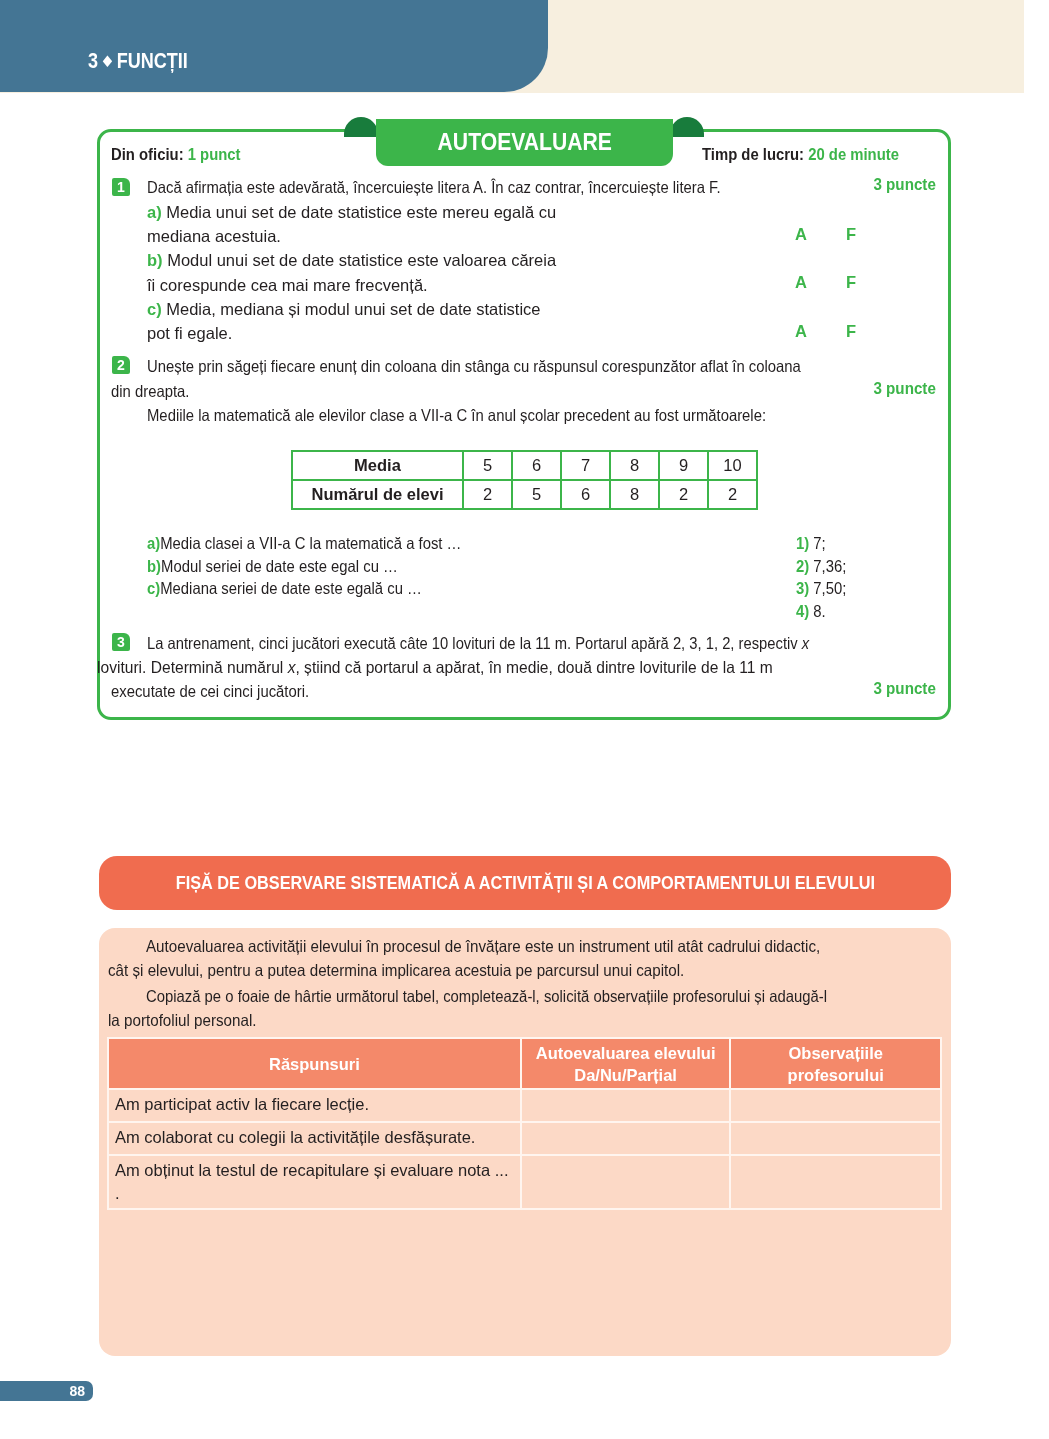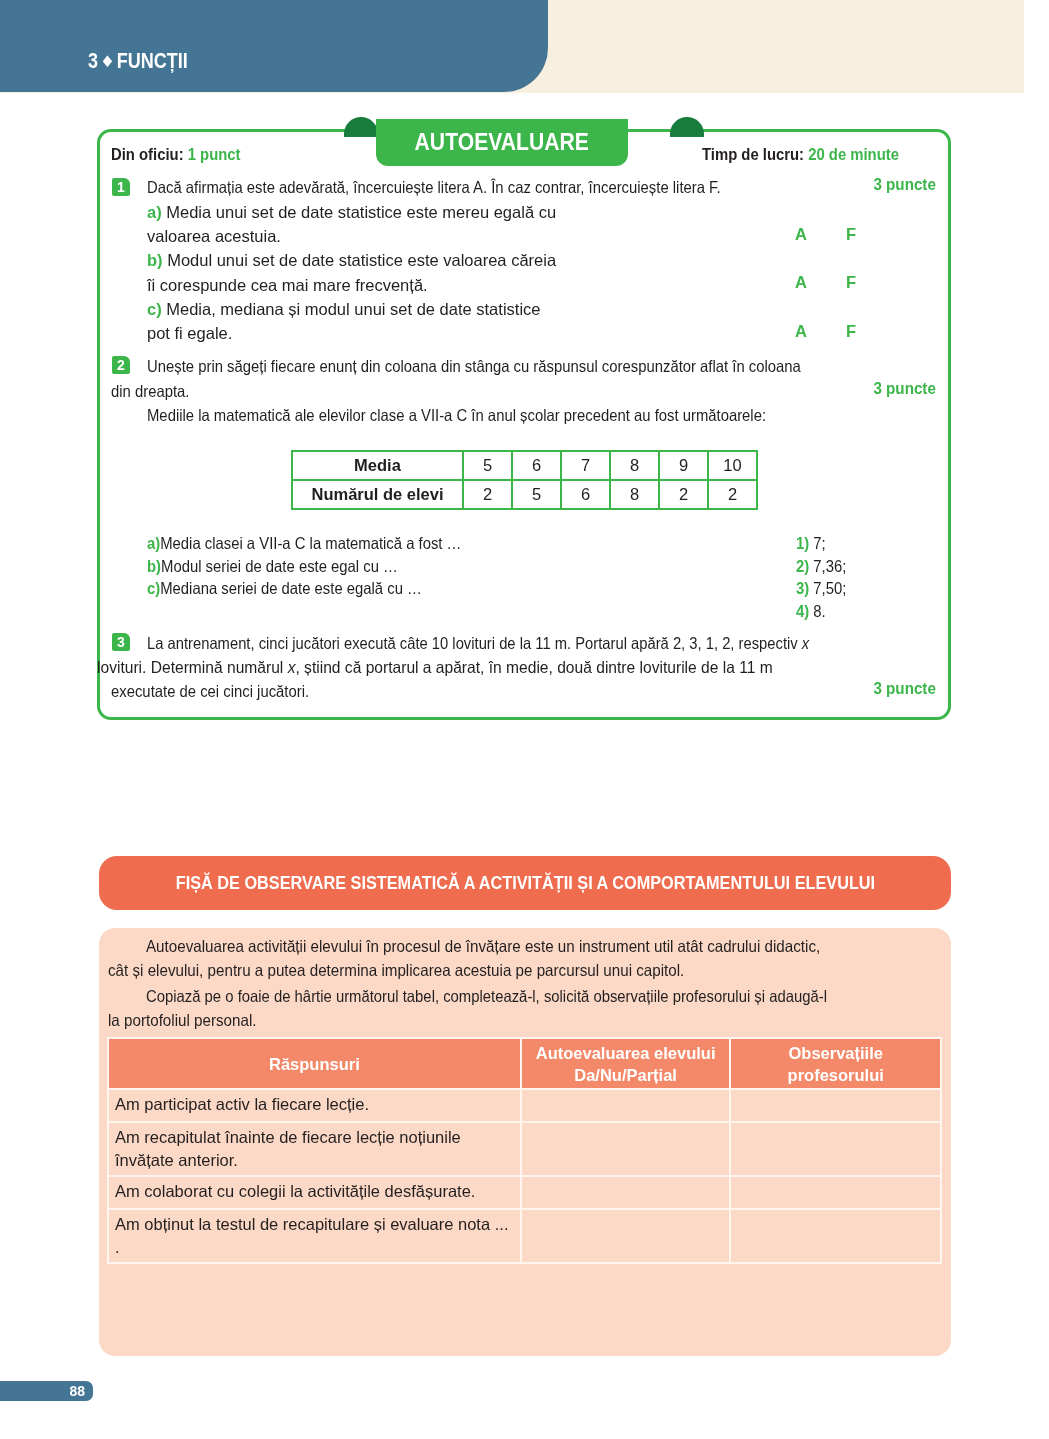--- a/index.html
+++ b/index.html
@@ -10,21 +10,21 @@
   .hdr-cream { position: absolute; left: 0; top: 0; width: 1024px; height: 93px; background: #f7efdf; }
   .hdr-blue { position: absolute; left: 0; top: 0; width: 548px; height: 92px; background: #447594; border-bottom-right-radius: 44px; }
   .hdr-title { position: absolute; left: 88px; top: 48px; color: #ffffff; font-weight: bold; font-size: 22px; letter-spacing: 0px; font-family: "Liberation Sans", sans-serif; transform: scaleX(0.82); transform-origin: left; }
   .hdr-title .diamond { display: inline-block; font-size: 14px; vertical-align: 3px; margin: 0 6px; }
 
   
   .auto-box { position: absolute; left: 97px; top: 129px; width: 854px; height: 591px; border: 3px solid #3cb54a; border-radius: 14px; }
   .ribbon-ear { position: absolute; top: 117px; width: 34px; height: 20px; background: #187c3c; border-radius: 17px 17px 0 0; }
   .ribbon-ear.left { left: 344px; }
   .ribbon-ear.right { left: 670px; }
-  .ribbon { position: absolute; left: 376px; top: 119px; width: 252px; height: 47px; background: #3cb54a; border-radius: 0 0 12px 12px; color: #fff; font-weight: bold; font-size: 23px; text-align: center; line-height: 46px; }
+  .ribbon { position: absolute; left: 376px; top: 119px; width: 297px; height: 47px; background: #3cb54a; border-radius: 0 0 12px 12px; color: #fff; font-weight: bold; font-size: 23px; text-align: center; line-height: 46px; }
   .ribbon span { display: inline-block; transform: scaleX(0.92); }
 
   .txt { position: absolute; font-size: 16.5px; line-height: 24px; white-space: nowrap; }
   .cond { display: inline-block; transform: scaleX(0.9); transform-origin: left; }
   .b { font-weight: bold; }
   .g { color: #3cb54a; font-weight: bold; }
   .num-badge { position: absolute; width: 18px; height: 18px; background: #3cb54a; color: #fff; font-weight: bold; font-size: 14px; line-height: 18px; text-align: center; border-radius: 2px 6px 2px 2px; }
   .points { position: absolute; right: 113px; font-weight: bold; color: #3cb54a; font-size: 16.5px; transform: scaleX(0.92); transform-origin: right; }
   .af { position: absolute; font-weight: bold; color: #3cb54a; font-size: 16.5px; }
 
@@ -70,21 +70,21 @@
 </div>
 <div class="txt" style="left:702px; top:142px;">
   <span class="cond"><span class="b">Timp de lucru:</span> <span class="g">20 de minute</span></span>
 </div>
 
 <div class="num-badge" style="left:112px; top:178px;">1</div>
 <div class="txt" style="left:147px; top:175px;"><span class="cond">Dacă afirmația este adevărată, încercuiește litera A. În caz contrar, încercuiește litera F.</span></div>
 <div class="points" style="top:175px;">3 puncte</div>
 
 <div class="txt" style="left:147px; top:200px;"><span class="g">a)</span> <span>Media unui set de date statistice este mereu egală cu</span></div>
-<div class="txt" style="left:147px; top:224px;">valoarea acestuia.</div>
+<div class="txt" style="left:147px; top:224px;">mediana acestuia.</div>
 <div class="af" style="left:795px; top:225px;">A</div>
 <div class="af" style="left:846px; top:225px;">F</div>
 
 <div class="txt" style="left:147px; top:248px;"><span class="g">b)</span> <span>Modul unui set de date statistice este valoarea căreia</span></div>
 <div class="txt" style="left:147px; top:273px;">îi corespunde cea mai mare frecvență.</div>
 <div class="af" style="left:795px; top:273px;">A</div>
 <div class="af" style="left:846px; top:273px;">F</div>
 
 <div class="txt" style="left:147px; top:297px;"><span class="g">c)</span> <span>Media, mediana și modul unui set de date statistice</span></div>
 <div class="txt" style="left:147px; top:321px;">pot fi egale.</div>
@@ -152,25 +152,20 @@
       <tr>
     <th class="c1">Răspunsuri</th>
     <th class="c2"><span>Autoevaluarea elevului</span><br><span>Da/Nu/Parțial</span></th>
     <th class="c3"><span>Observațiile</span><br><span>profesorului</span></th>
   </tr>
   <tr class="r1">
     <td>Am participat activ la fiecare lecție.</td>
     <td></td>
     <td></td>
   </tr>
-  <tr class="r2">
-    <td>Am recapitulat înainte de fiecare lecție noțiunile învățate anterior.</td>
-    <td></td>
-    <td></td>
-  </tr>
   <tr class="r1">
     <td>Am colaborat cu colegii la activitățile desfășurate.</td>
     <td></td>
     <td></td>
   </tr>
   <tr class="r2">
     <td>Am obținut la testul de recapitulare și evaluare nota ... .</td>
     <td></td>
     <td></td>
   </tr>

